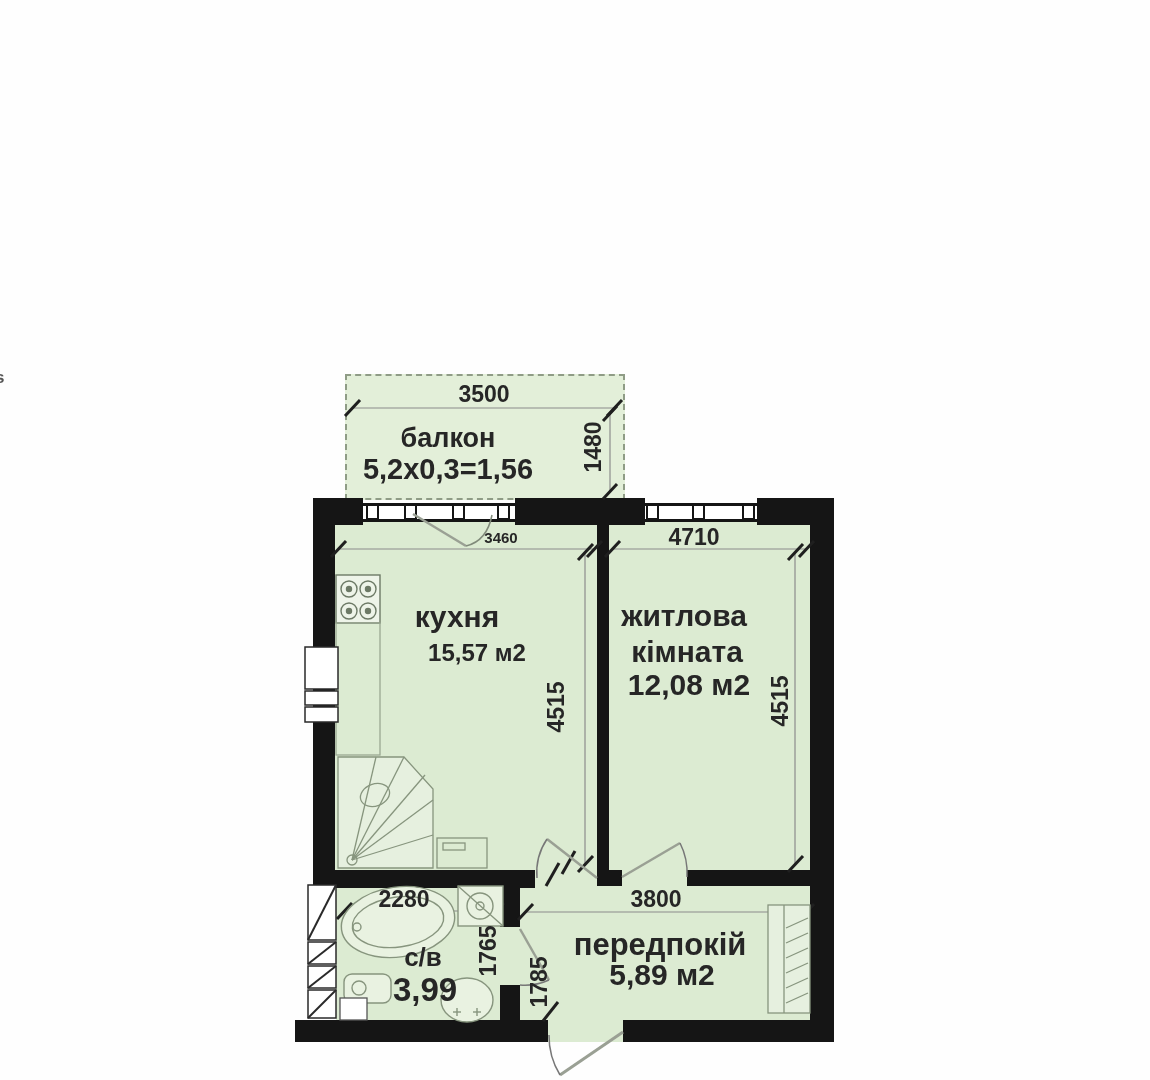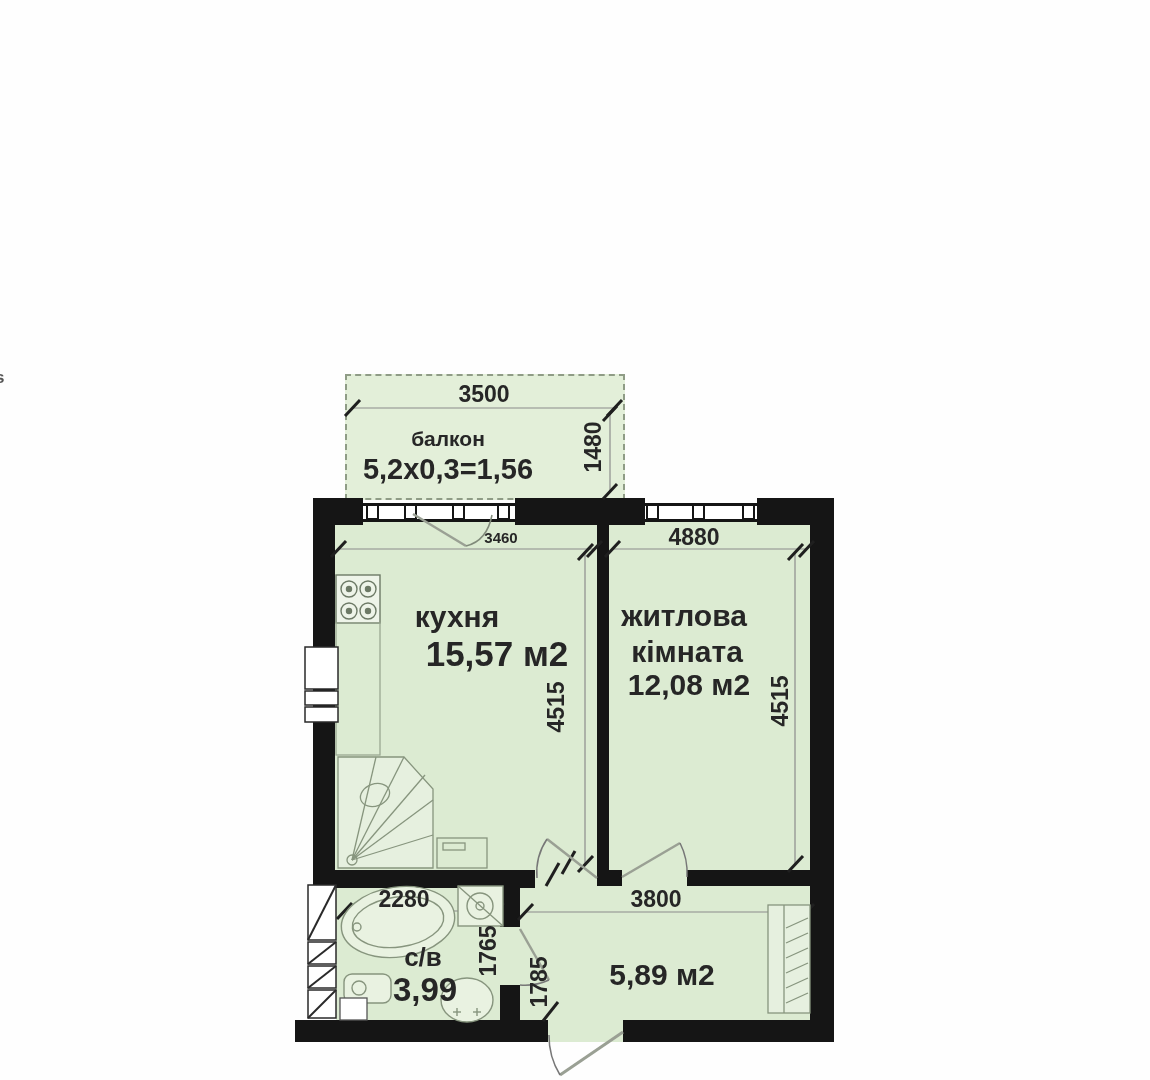--- a/index.html
+++ b/index.html
@@ -197,39 +197,40 @@
       <line x1="784" y1="905" x2="784" y2="1013"></line>
       <line x1="786" y1="928" x2="808" y2="918"></line>
         <line x1="786" y1="943" x2="808" y2="933"></line>
       <line x1="786" y1="958" x2="808" y2="948"></line>
         <line x1="786" y1="973" x2="808" y2="963"></line>
       <line x1="786" y1="988" x2="808" y2="978"></line>
         <line x1="786" y1="1003" x2="808" y2="993"></line>
     </g>
   </svg>
 
-  <div class="lbl" style="left:448px;top:438px;font-size:21px;">балкон</div>
+  <div class="lbl" style="left:448px;top:438px;font-size:27px;">балкон</div>
   <div class="lbl" style="left:448px;top:469px;font-size:29px;text-align:center;">5,2х0,3=1,56</div>
   <div class="lbl" style="left:484px;top:394px;font-size:23px;">3500</div>
   <div class="lbl rot" style="left:593px;top:447px;font-size:23px;">1480</div>
 
   <div class="lbl" style="left:501px;top:537px;font-size:15px;">3460</div>
-  <div class="lbl" style="left:694px;top:537px;font-size:23px;">4880</div>
+  <div class="lbl" style="left:694px;top:537px;font-size:23px;">4710</div>
 
   <div class="lbl" style="left:457px;top:617px;font-size:30px;text-align:right;">кухня</div>
-  <div class="lbl" style="left:477px;top:653px;font-size:35px;margin-left:20px;">15,57 м2</div>
+  <div class="lbl" style="left:477px;top:653px;font-size:24px;">15,57 м2</div>
   <div class="lbl rot" style="left:556px;top:707px;font-size:23px;">4515</div>
 
   <div class="lbl" style="left:684px;top:616px;font-size:30px;">житлова</div>
   <div class="lbl" style="left:687px;top:652px;font-size:30px;">кімната</div>
   <div class="lbl" style="left:689px;top:685px;font-size:30px;">12,08 м2</div>
   <div class="lbl rot" style="left:780px;top:701px;font-size:23px;">4515</div>
 
   <div class="lbl" style="left:404px;top:899px;font-size:23px;">2280</div>
   <div class="lbl" style="left:423px;top:957px;font-size:26px;text-align:center;">с/в</div>
   <div class="lbl" style="left:425px;top:989px;font-size:33px;">3,99</div>
   <div class="lbl rot" style="left:488px;top:951px;font-size:23px;">1765</div>
   <div class="lbl rot" style="left:539px;top:982px;font-size:23px;">1785</div>
 
   <div class="lbl" style="left:656px;top:899px;font-size:23px;">3800</div>
+  <div class="lbl" style="left:660px;top:944px;font-size:31px;">передпокій</div>
   <div class="lbl" style="left:662px;top:975px;font-size:30px;">5,89 м2</div>
 
 </div>
 
 </body></html>

